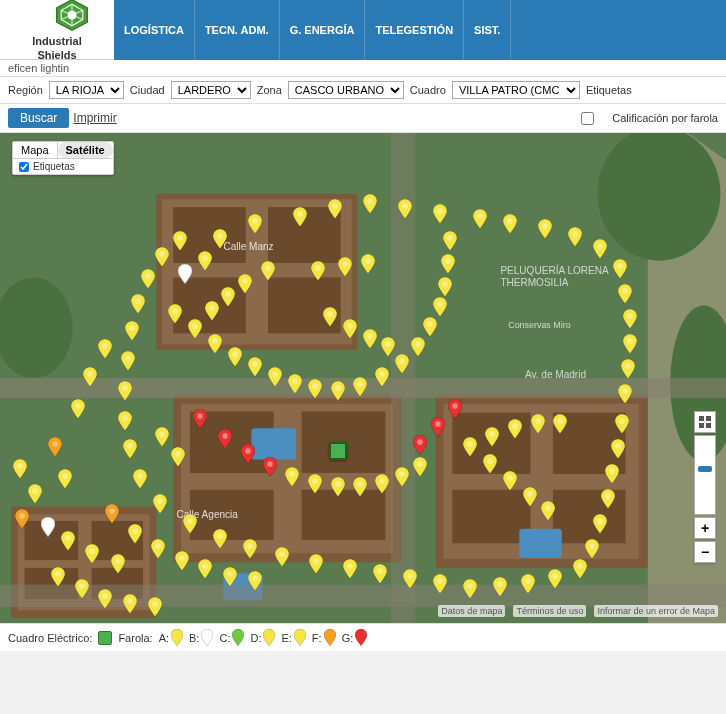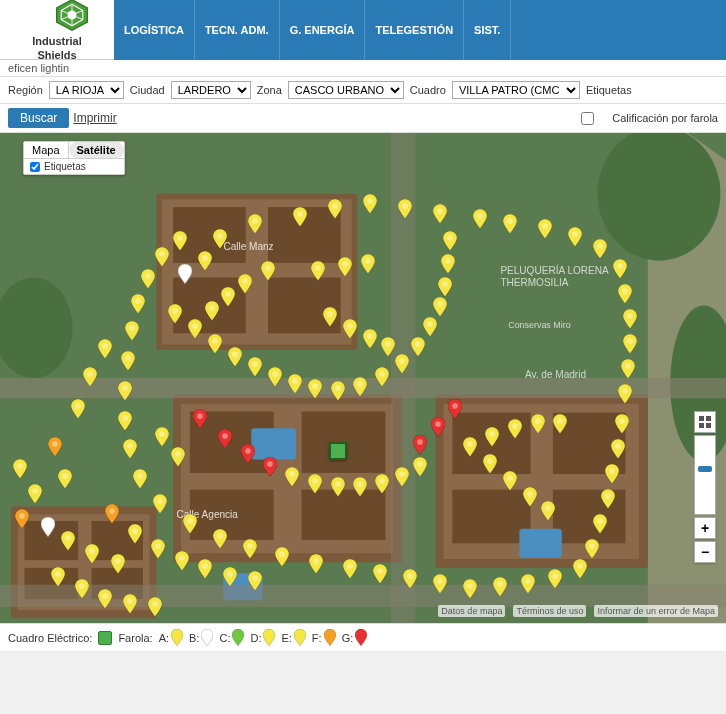--- a/index.html
+++ b/index.html
@@ -124,21 +124,21 @@
       width: 100%;
       height: 490px;
       overflow: hidden;
       background: #4a7c59;
     }
 
     
     .map-controls-top {
       position: absolute;
       top: 8px;
-      left: 23px;
+      left: 12px;
       z-index: 10;
     }
     .map-type-toggle {
       background: #fff;
       border: 1px solid #ccc;
       border-radius: 2px;
       overflow: hidden;
       box-shadow: 0 1px 3px rgba(0,0,0,0.3);
     }
     .map-type-row {

